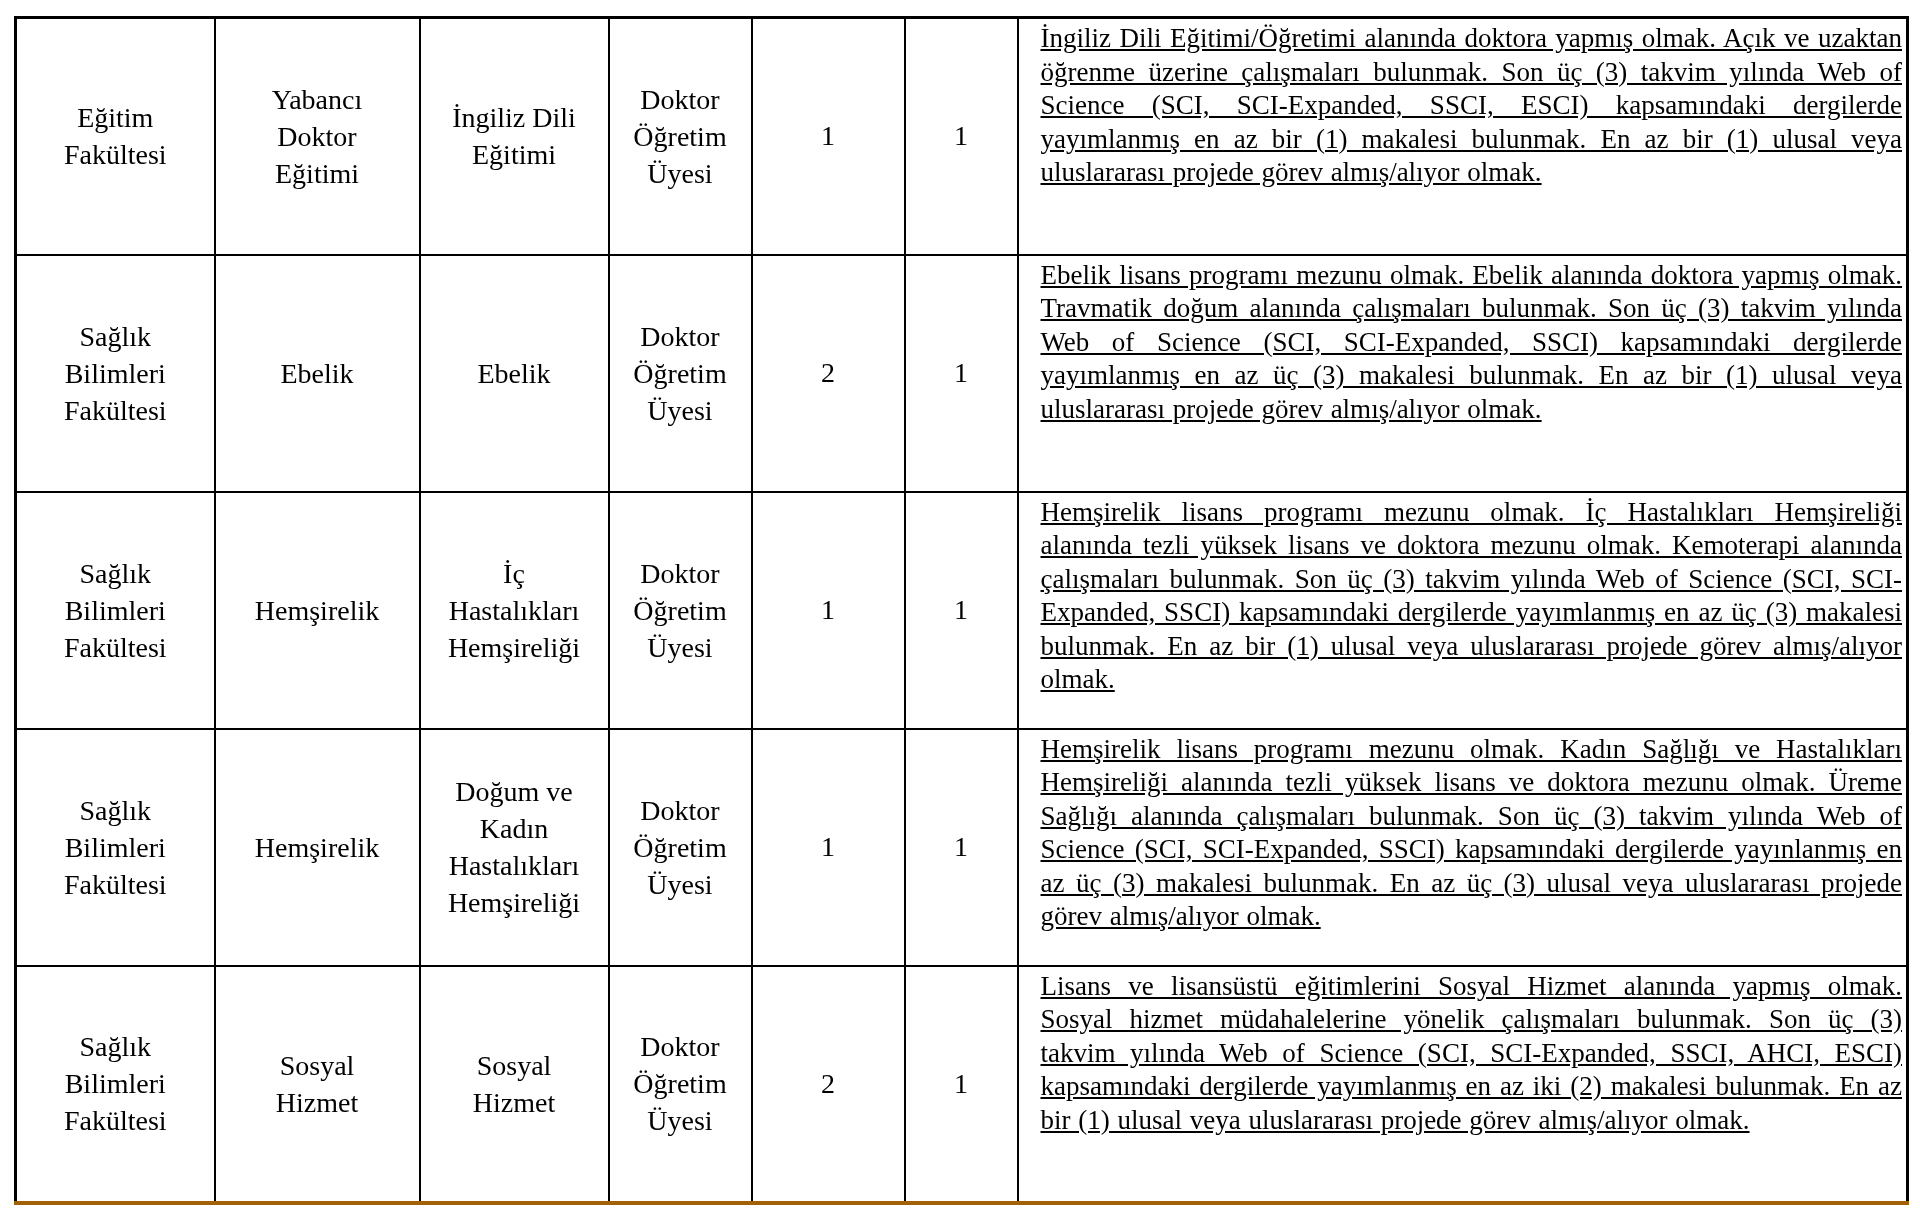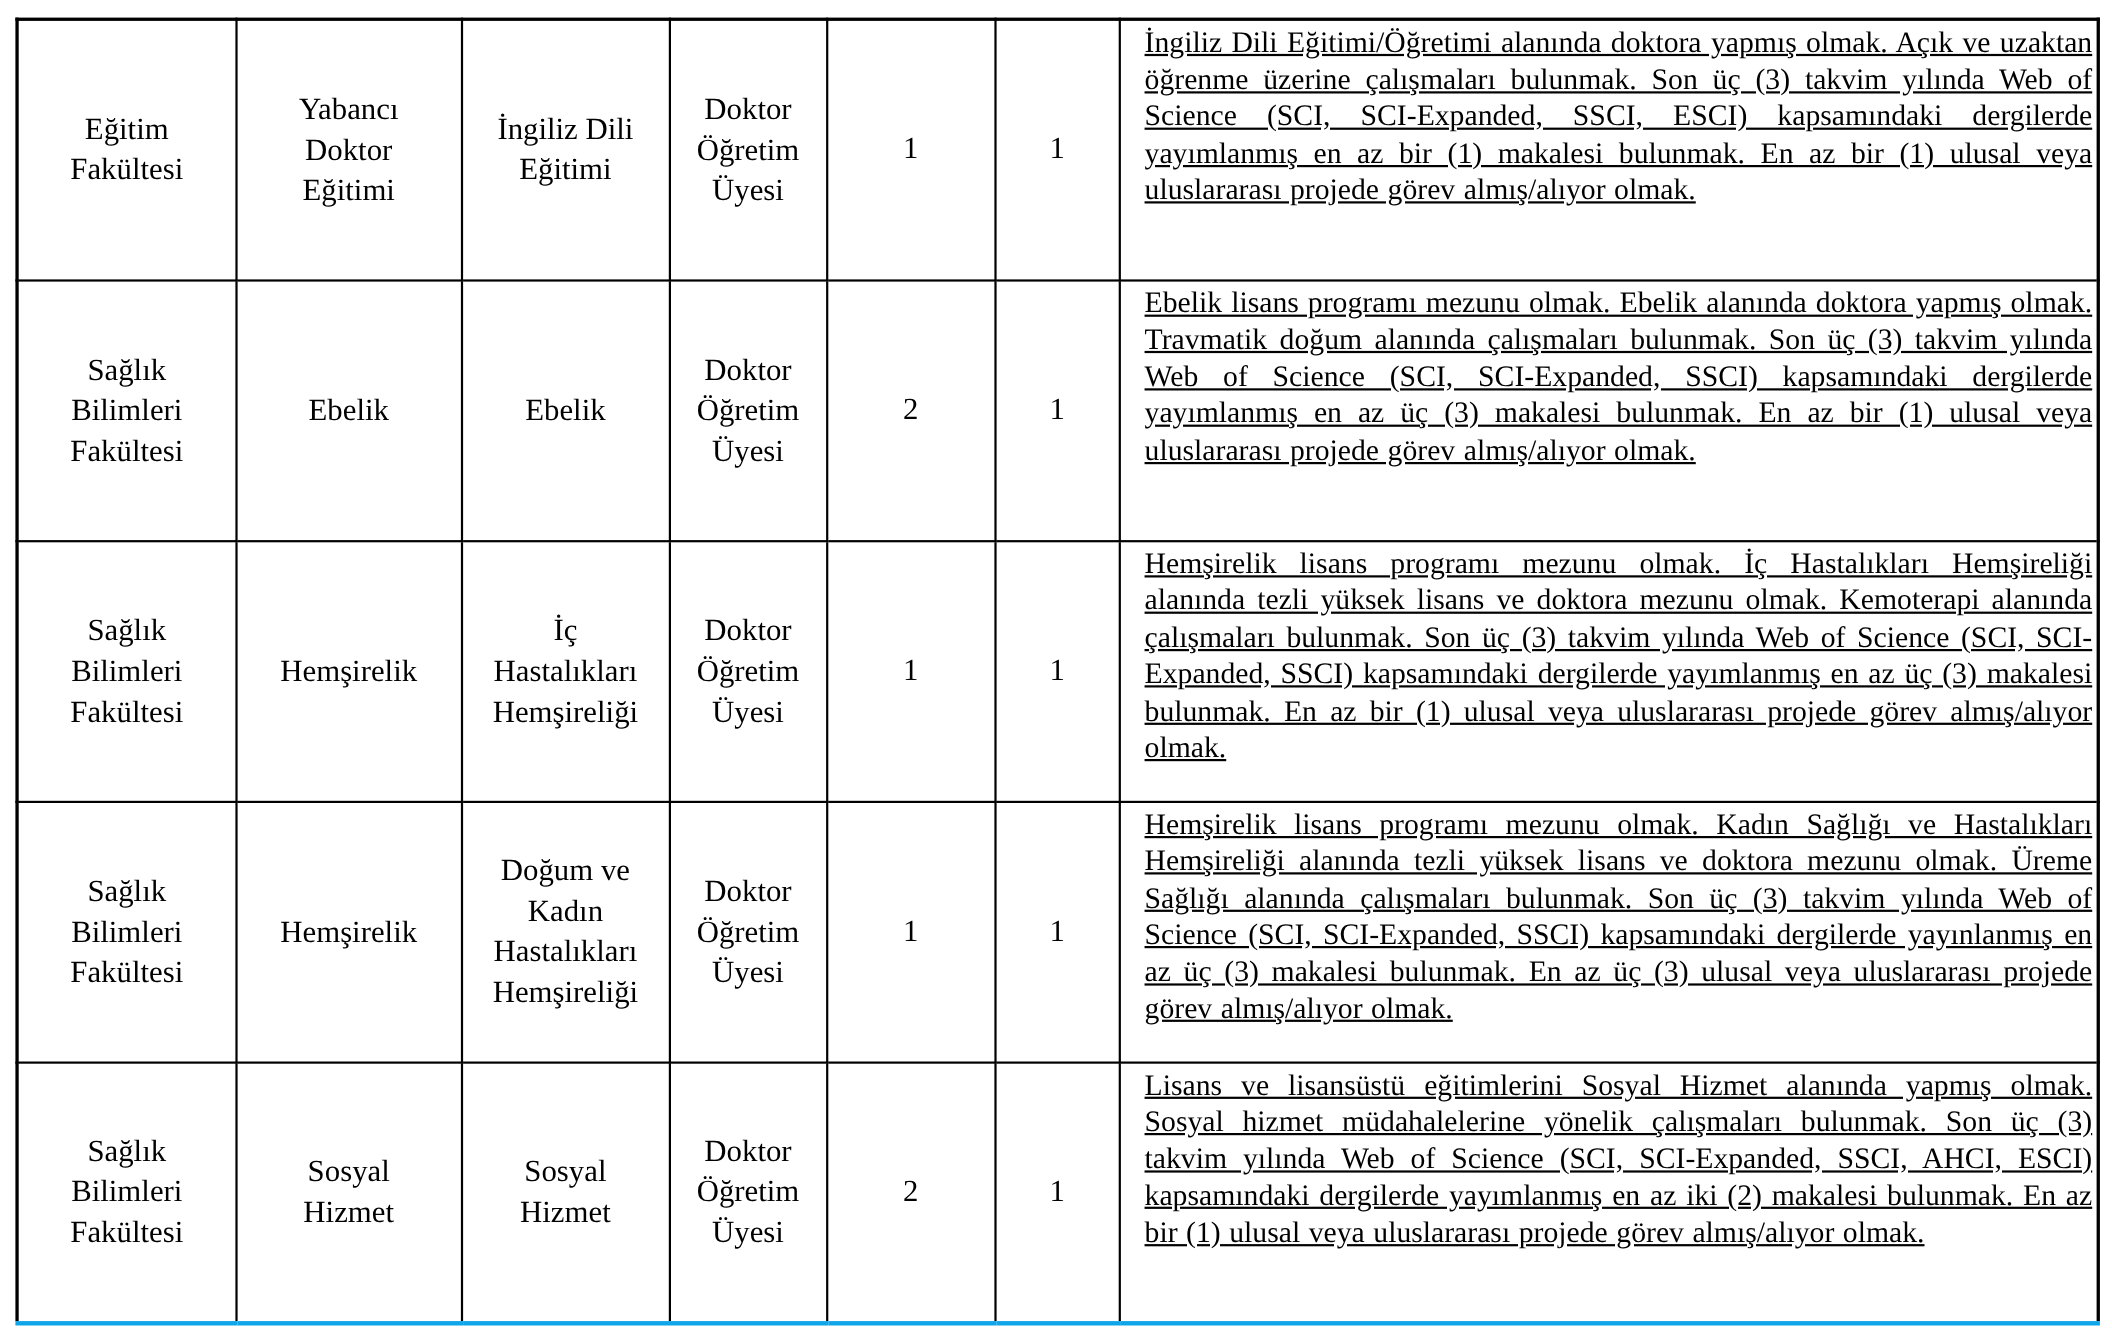--- a/index.html
+++ b/index.html
@@ -23,21 +23,21 @@
   }
   table.announce td {
     border: 2px solid #000000;
     box-sizing: border-box;
   }
   table.announce tr {
     height: 237px;
   }
   
   table.announce { border: 3px solid #000000; }
-  table.announce tr:last-child td { border-bottom: 4px solid #0ea5e9; }
+  table.announce tr:last-child td { border-bottom: 4px solid #a16207; }
 
   td.center-cell {
     text-align: center;
     vertical-align: middle;
     font-size: 28px;
     line-height: 37px;
     white-space: pre-line;
     padding: 4px 8px;
   }
   td.num-cell {

